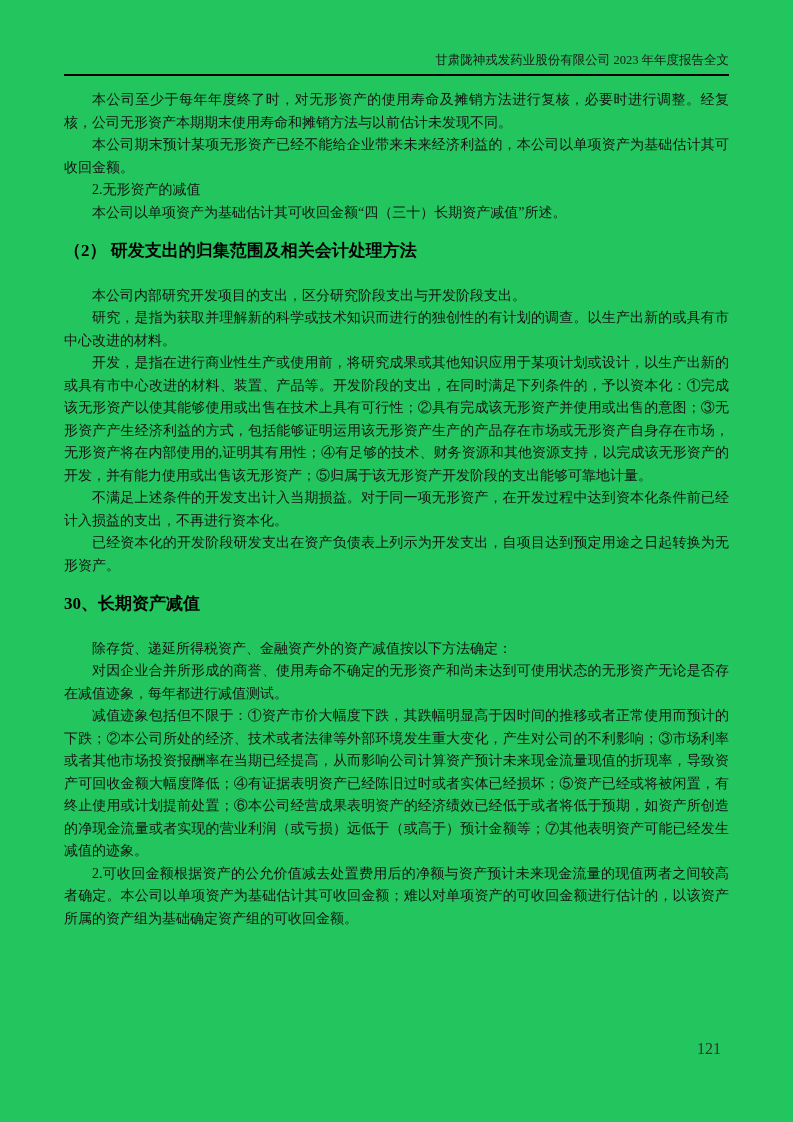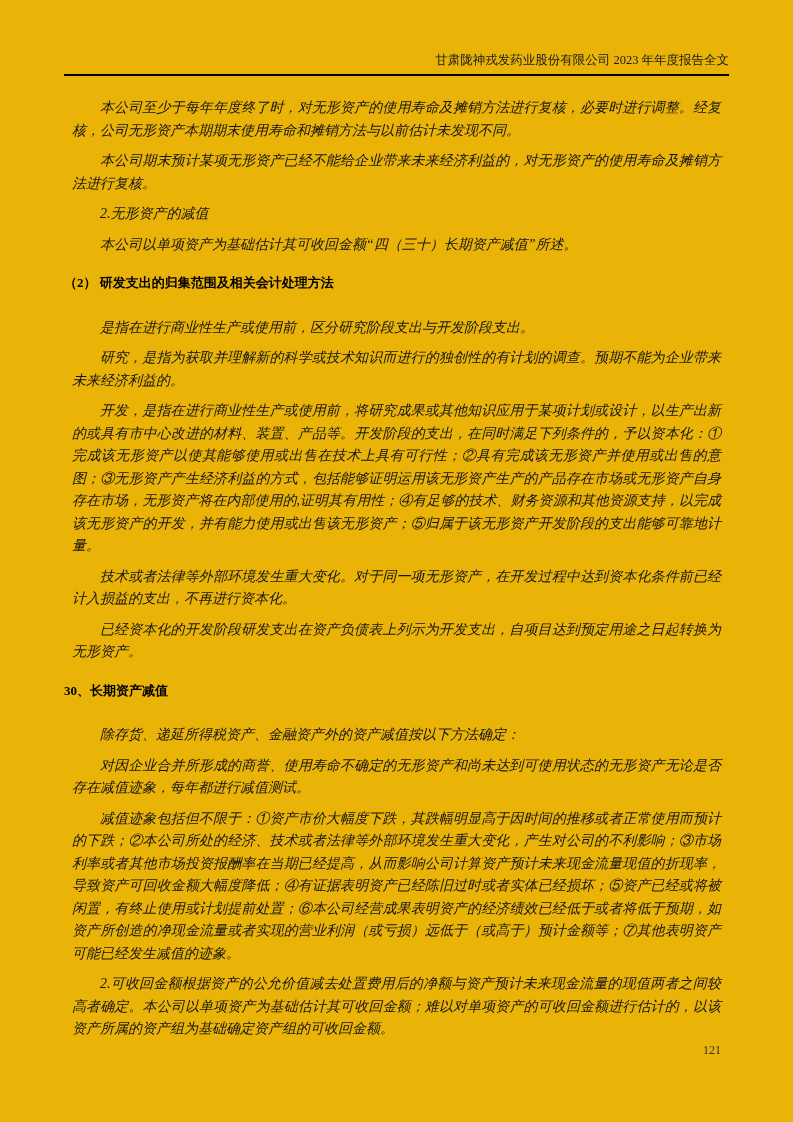--- a/index.html
+++ b/index.html
@@ -4,21 +4,21 @@
 <style>
   html, body {
     margin: 0;
     padding: 0;
     background: #ffffff;
   }
   .page {
     position: relative;
     width: 793px;
     height: 1122px;
-    background: #eab308;
+    background: #22c55e;
     overflow: hidden;
     font-family: "Liberation Serif", "DejaVu Serif", serif;
     color: #141414;
   }
   .header {
     position: absolute;
     top: 52px;
     left: 64px;
     right: 64px;
     text-align: right;
@@ -32,58 +32,57 @@
     position: absolute;
     top: 89px;
     left: 64px;
     right: 64px;
     font-size: 14px;
     line-height: 22.5px;
     text-align: justify;
     text-justify: inter-ideograph;
   }
   .content p {
-    margin: 8px;
+    margin: 0;
     text-indent: 2em;
-    font-style: italic;
   }
   .content h2 {
-    font-size: 13px;
+    font-size: 17px;
     font-weight: bold;
     margin: 16px 0 22px 0;
     text-indent: 0;
     text-align: left;
     color: #000000;
   }
   .footer-page {
     position: absolute;
     bottom: 64px;
     right: 72px;
-    font-size: 12px;
+    font-size: 16px;
     color: #333333;
   }
 </style>
 </head>
 <body>
 
 <div class="page">
   <div class="header">
     <span>甘肃陇神戎发药业股份有限公司 2023 年年度报告全文</span>
   </div>
 
   <div class="content">
       <p>本公司至少于每年年度终了时，对无形资产的使用寿命及摊销方法进行复核，必要时进行调整。经复核，公司无形资产本期期末使用寿命和摊销方法与以前估计未发现不同。</p>
-      <p>本公司期末预计某项无形资产已经不能给企业带来未来经济利益的，对无形资产的使用寿命及摊销方法进行复核。</p>
+      <p>本公司期末预计某项无形资产已经不能给企业带来未来经济利益的，本公司以单项资产为基础估计其可收回金额。</p>
       <p>2.无形资产的减值</p>
       <p>本公司以单项资产为基础估计其可收回金额“四（三十）长期资产减值”所述。</p>
       <h2>（2）  研发支出的归集范围及相关会计处理方法</h2>
-      <p>是指在进行商业性生产或使用前，区分研究阶段支出与开发阶段支出。</p>
-      <p>研究，是指为获取并理解新的科学或技术知识而进行的独创性的有计划的调查。预期不能为企业带来未来经济利益的。</p>
+      <p>本公司内部研究开发项目的支出，区分研究阶段支出与开发阶段支出。</p>
+      <p>研究，是指为获取并理解新的科学或技术知识而进行的独创性的有计划的调查。以生产出新的或具有市中心改进的材料。</p>
       <p>开发，是指在进行商业性生产或使用前，将研究成果或其他知识应用于某项计划或设计，以生产出新的或具有市中心改进的材料、装置、产品等。开发阶段的支出，在同时满足下列条件的，予以资本化：①完成该无形资产以使其能够使用或出售在技术上具有可行性；②具有完成该无形资产并使用或出售的意图；③无形资产产生经济利益的方式，包括能够证明运用该无形资产生产的产品存在市场或无形资产自身存在市场，无形资产将在内部使用的,证明其有用性；④有足够的技术、财务资源和其他资源支持，以完成该无形资产的开发，并有能力使用或出售该无形资产；⑤归属于该无形资产开发阶段的支出能够可靠地计量。</p>
-      <p>技术或者法律等外部环境发生重大变化。对于同一项无形资产，在开发过程中达到资本化条件前已经计入损益的支出，不再进行资本化。</p>
+      <p>不满足上述条件的开发支出计入当期损益。对于同一项无形资产，在开发过程中达到资本化条件前已经计入损益的支出，不再进行资本化。</p>
       <p>已经资本化的开发阶段研发支出在资产负债表上列示为开发支出，自项目达到预定用途之日起转换为无形资产。</p>
       <h2>30、长期资产减值</h2>
       <p>除存货、递延所得税资产、金融资产外的资产减值按以下方法确定：</p>
       <p>对因企业合并所形成的商誉、使用寿命不确定的无形资产和尚未达到可使用状态的无形资产无论是否存在减值迹象，每年都进行减值测试。</p>
       <p>减值迹象包括但不限于：①资产市价大幅度下跌，其跌幅明显高于因时间的推移或者正常使用而预计的下跌；②本公司所处的经济、技术或者法律等外部环境发生重大变化，产生对公司的不利影响；③市场利率或者其他市场投资报酬率在当期已经提高，从而影响公司计算资产预计未来现金流量现值的折现率，导致资产可回收金额大幅度降低；④有证据表明资产已经陈旧过时或者实体已经损坏；⑤资产已经或将被闲置，有终止使用或计划提前处置；⑥本公司经营成果表明资产的经济绩效已经低于或者将低于预期，如资产所创造的净现金流量或者实现的营业利润（或亏损）远低于（或高于）预计金额等；⑦其他表明资产可能已经发生减值的迹象。</p>
       <p>2.可收回金额根据资产的公允价值减去处置费用后的净额与资产预计未来现金流量的现值两者之间较高者确定。本公司以单项资产为基础估计其可收回金额；难以对单项资产的可收回金额进行估计的，以该资产所属的资产组为基础确定资产组的可收回金额。</p>
     </div>
 
   <div class="footer-page">121</div>
 </div>

